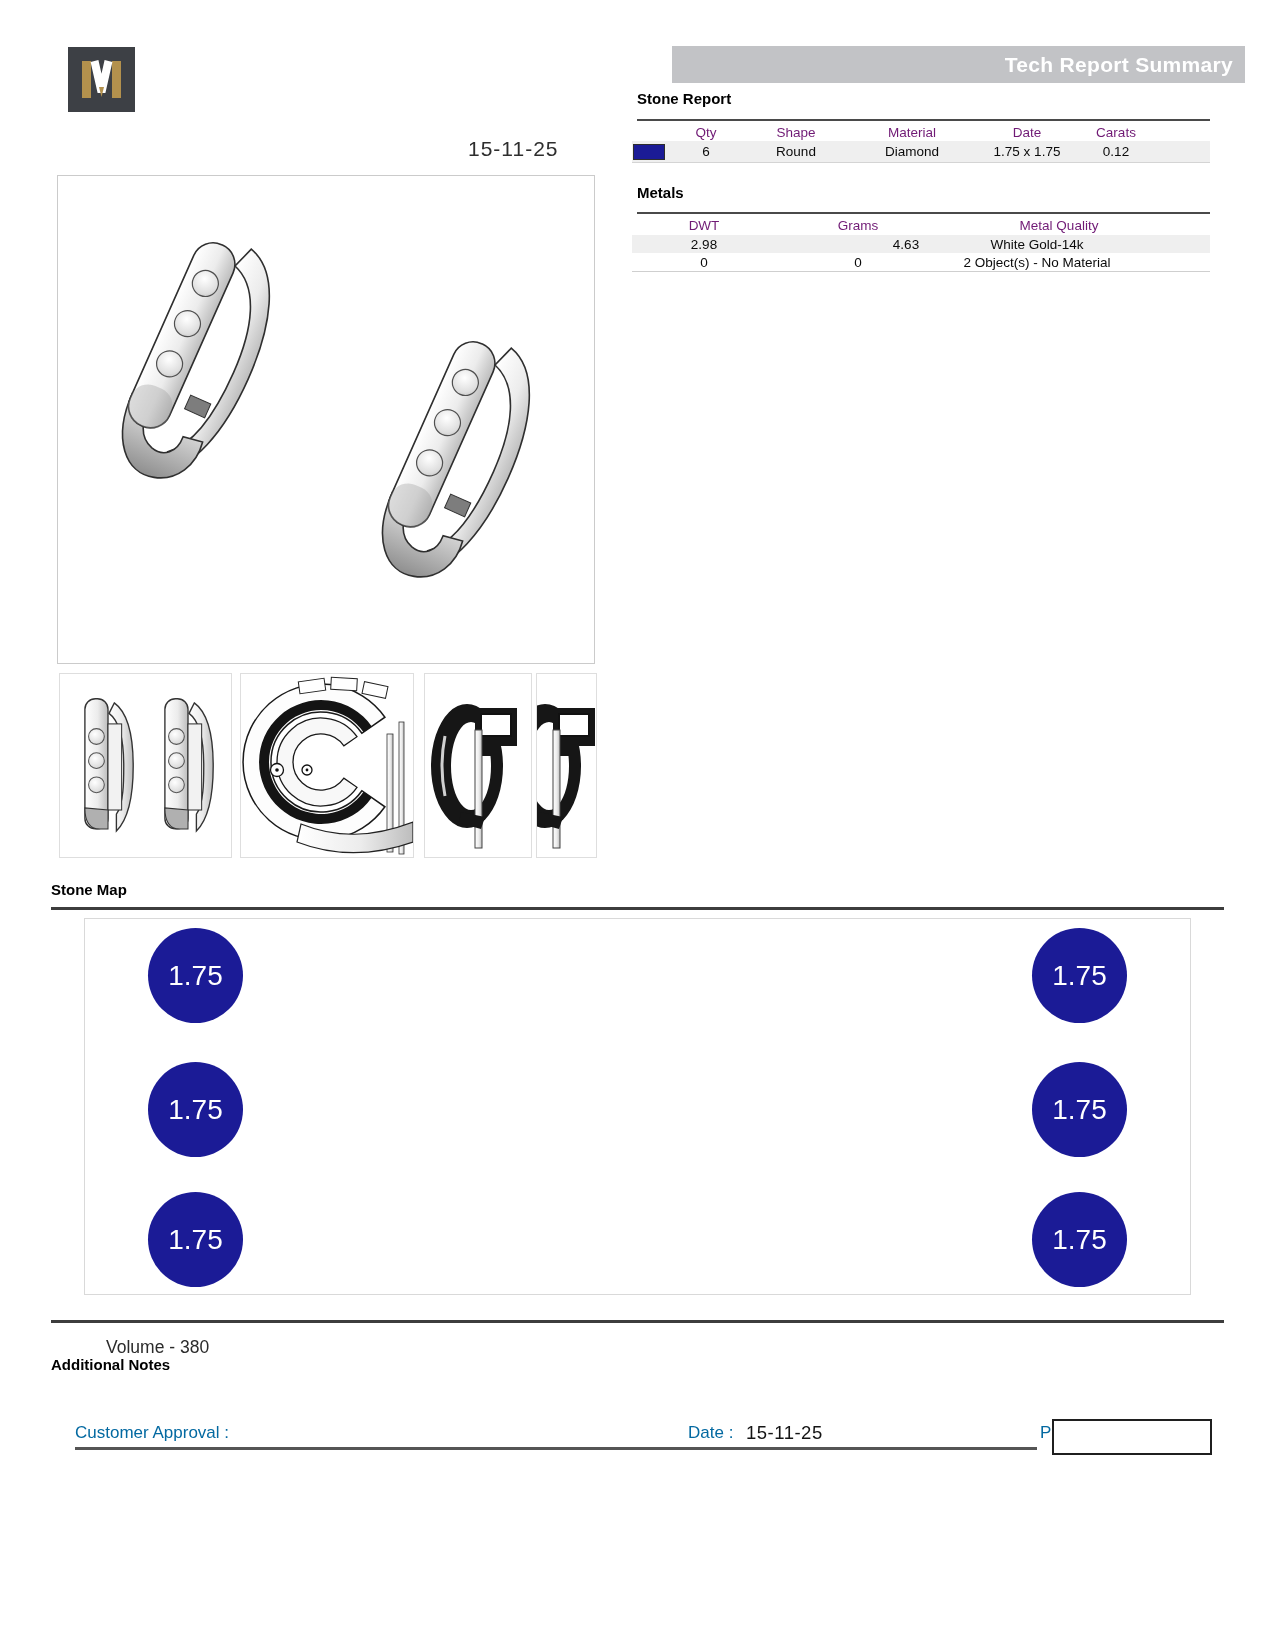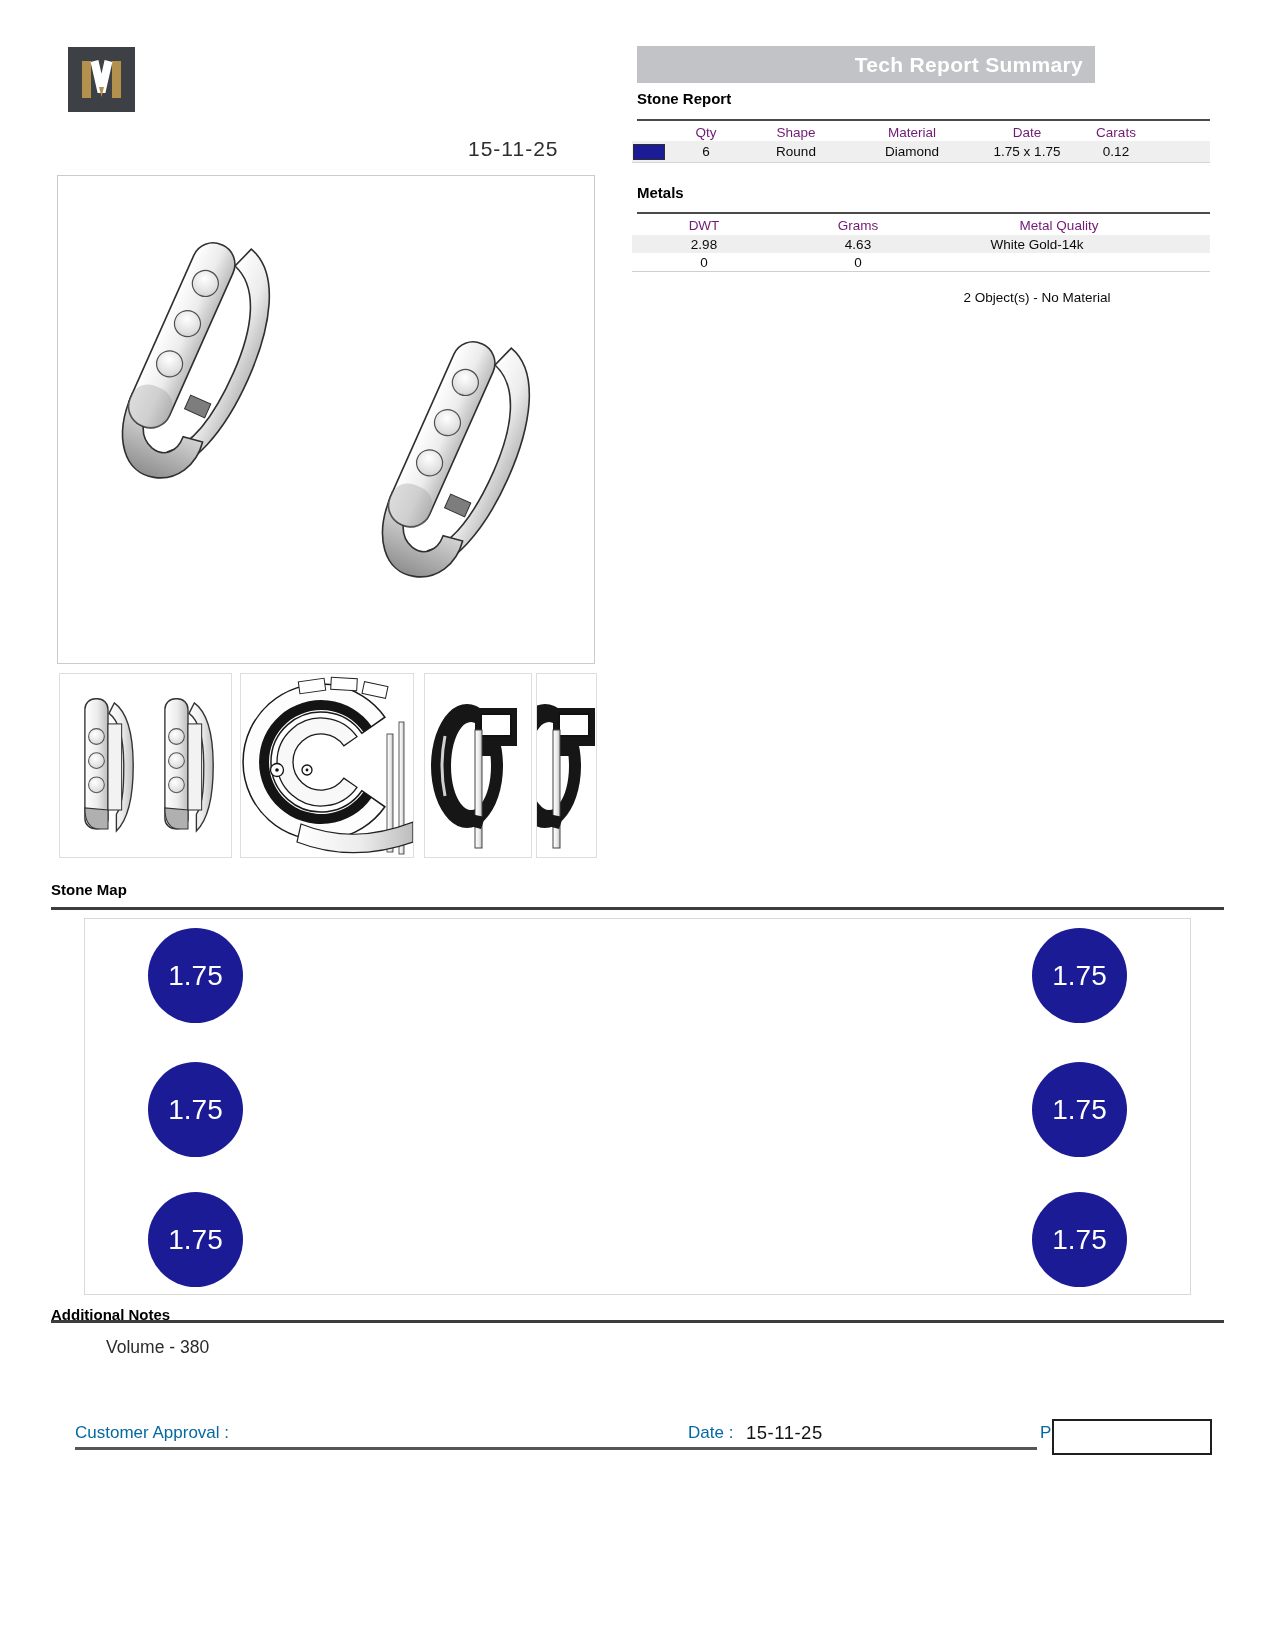--- a/index.html
+++ b/index.html
@@ -7,21 +7,21 @@
         font-family:"Liberation Sans", sans-serif;color:#000;}
   .abs{position:absolute;}
 
   
   .logo{left:68px;top:47px;width:67px;height:65px;}
 
   
   .date-top{left:468px;top:137px;font-size:21px;color:#2e2e2e;letter-spacing:1px;}
 
   
-  .header-bar{left:637px;top:46px;width:458px;height:37px;background:#c2c3c6;}
+  .header-bar{left:672px;top:46px;width:573px;height:37px;background:#c2c3c6;}
   .header-bar span{position:absolute;right:12px;top:0;line-height:37px;color:#fff;
                    font-size:21px;font-weight:bold;letter-spacing:.3px;}
 
   
   .sec-h{font-size:15px;font-weight:bold;color:#000;}
   .rule-dark{height:2.5px;background:#3d3d3d;}
   .rule-mid{height:2px;background:#4a4a4a;}
 
   
   .th{position:absolute;transform:translateX(-50%);font-size:13.5px;color:#701a75;white-space:nowrap;}
@@ -87,27 +87,27 @@
 
   <div class="abs sec-h" style="left:637px;top:184px;">Metals</div>
   <div class="abs rule-mid" style="left:637px;top:212px;width:573px;"></div>
 
   <span class="th" style="left:704px;top:218px;">DWT</span>
   <span class="th" style="left:858px;top:218px;">Grams</span>
   <span class="th" style="left:1059px;top:218px;">Metal Quality</span>
 
   <div class="rowband" style="left:632px;top:235px;width:578px;height:18px;"></div>
   <span class="td" style="left:704px;top:237px;">2.98</span>
-  <span class="td" style="left:858px;top:237px;">4.63</span>
+  <span class="td" style="left:906px;top:237px;">4.63</span>
   <span class="td" style="left:1037px;top:237px;">White Gold-14k</span>
 
   <div class="rowband" style="left:632px;top:253px;width:578px;height:18px;background:#fff;border-bottom:1px solid #cfcfcf;"></div>
   <span class="td" style="left:704px;top:255px;">0</span>
   <span class="td" style="left:858px;top:255px;">0</span>
-  <span class="td" style="left:1037px;top:255px;margin-top:35px;">2 Object(s) - No Material</span>
+  <span class="td" style="left:1037px;top:255px;">2 Object(s) - No Material</span>
 
   <div class="abs imgbox" style="left:57px;top:175px;width:536px;height:487px;">
     <svg width="536" height="487" viewBox="0 0 536 487">
       <defs>
         <linearGradient id="metal" x1="0" y1="0" x2="1" y2="0">
           <stop offset="0" stop-color="#ffffff"></stop>
             <stop offset=".55" stop-color="#ececec"></stop>
             <stop offset="1" stop-color="#bdbdbd"></stop>
         </linearGradient>
         <linearGradient id="metalDark" x1="0" y1="0" x2="0" y2="1">
@@ -194,21 +194,21 @@
   <div class="abs rule-dark" style="left:51px;top:907px;width:1173px;"></div>
   <div class="abs map-box"></div>
 
   <div class="stone-circle" style="left: 148px; top: 928px; background: rgb(27, 27, 150);">1.75</div>
   <div class="stone-circle" style="left: 1032px; top: 928px; background: rgb(27, 27, 150);">1.75</div>
   <div class="stone-circle" style="left: 148px; top: 1062px; background: rgb(27, 27, 150);">1.75</div>
   <div class="stone-circle" style="left: 1032px; top: 1062px; background: rgb(27, 27, 150);">1.75</div>
   <div class="stone-circle" style="left: 148px; top: 1192px; background: rgb(27, 27, 150);">1.75</div>
   <div class="stone-circle" style="left: 1032px; top: 1192px; background: rgb(27, 27, 150);">1.75</div>
 
-  <div class="abs sec-h" style="left:51px;top:1306px;text-align:center;">Additional Notes</div>
+  <div class="abs sec-h" style="left:51px;top:1356px;text-align:center;">Additional Notes</div>
   <div class="abs rule-dark" style="left:51px;top:1320px;width:1173px;"></div>
   <div class="abs note-text" style="left:68px;top:1337px;">Volume - 380</div>
 
   <div class="abs foot-label" style="left:75px;top:1423px;">Customer Approval :</div>
   <div class="abs foot-label" style="left:688px;top:1423px;">Date :</div>
   <div class="abs foot-date" style="left:746px;top:1422px;">15-11-25</div>
   <div class="abs foot-label" style="left:1040px;top:1423px;">Price :</div>
   <div class="abs price-box"></div>
   <div class="abs foot-rule"></div>
 

